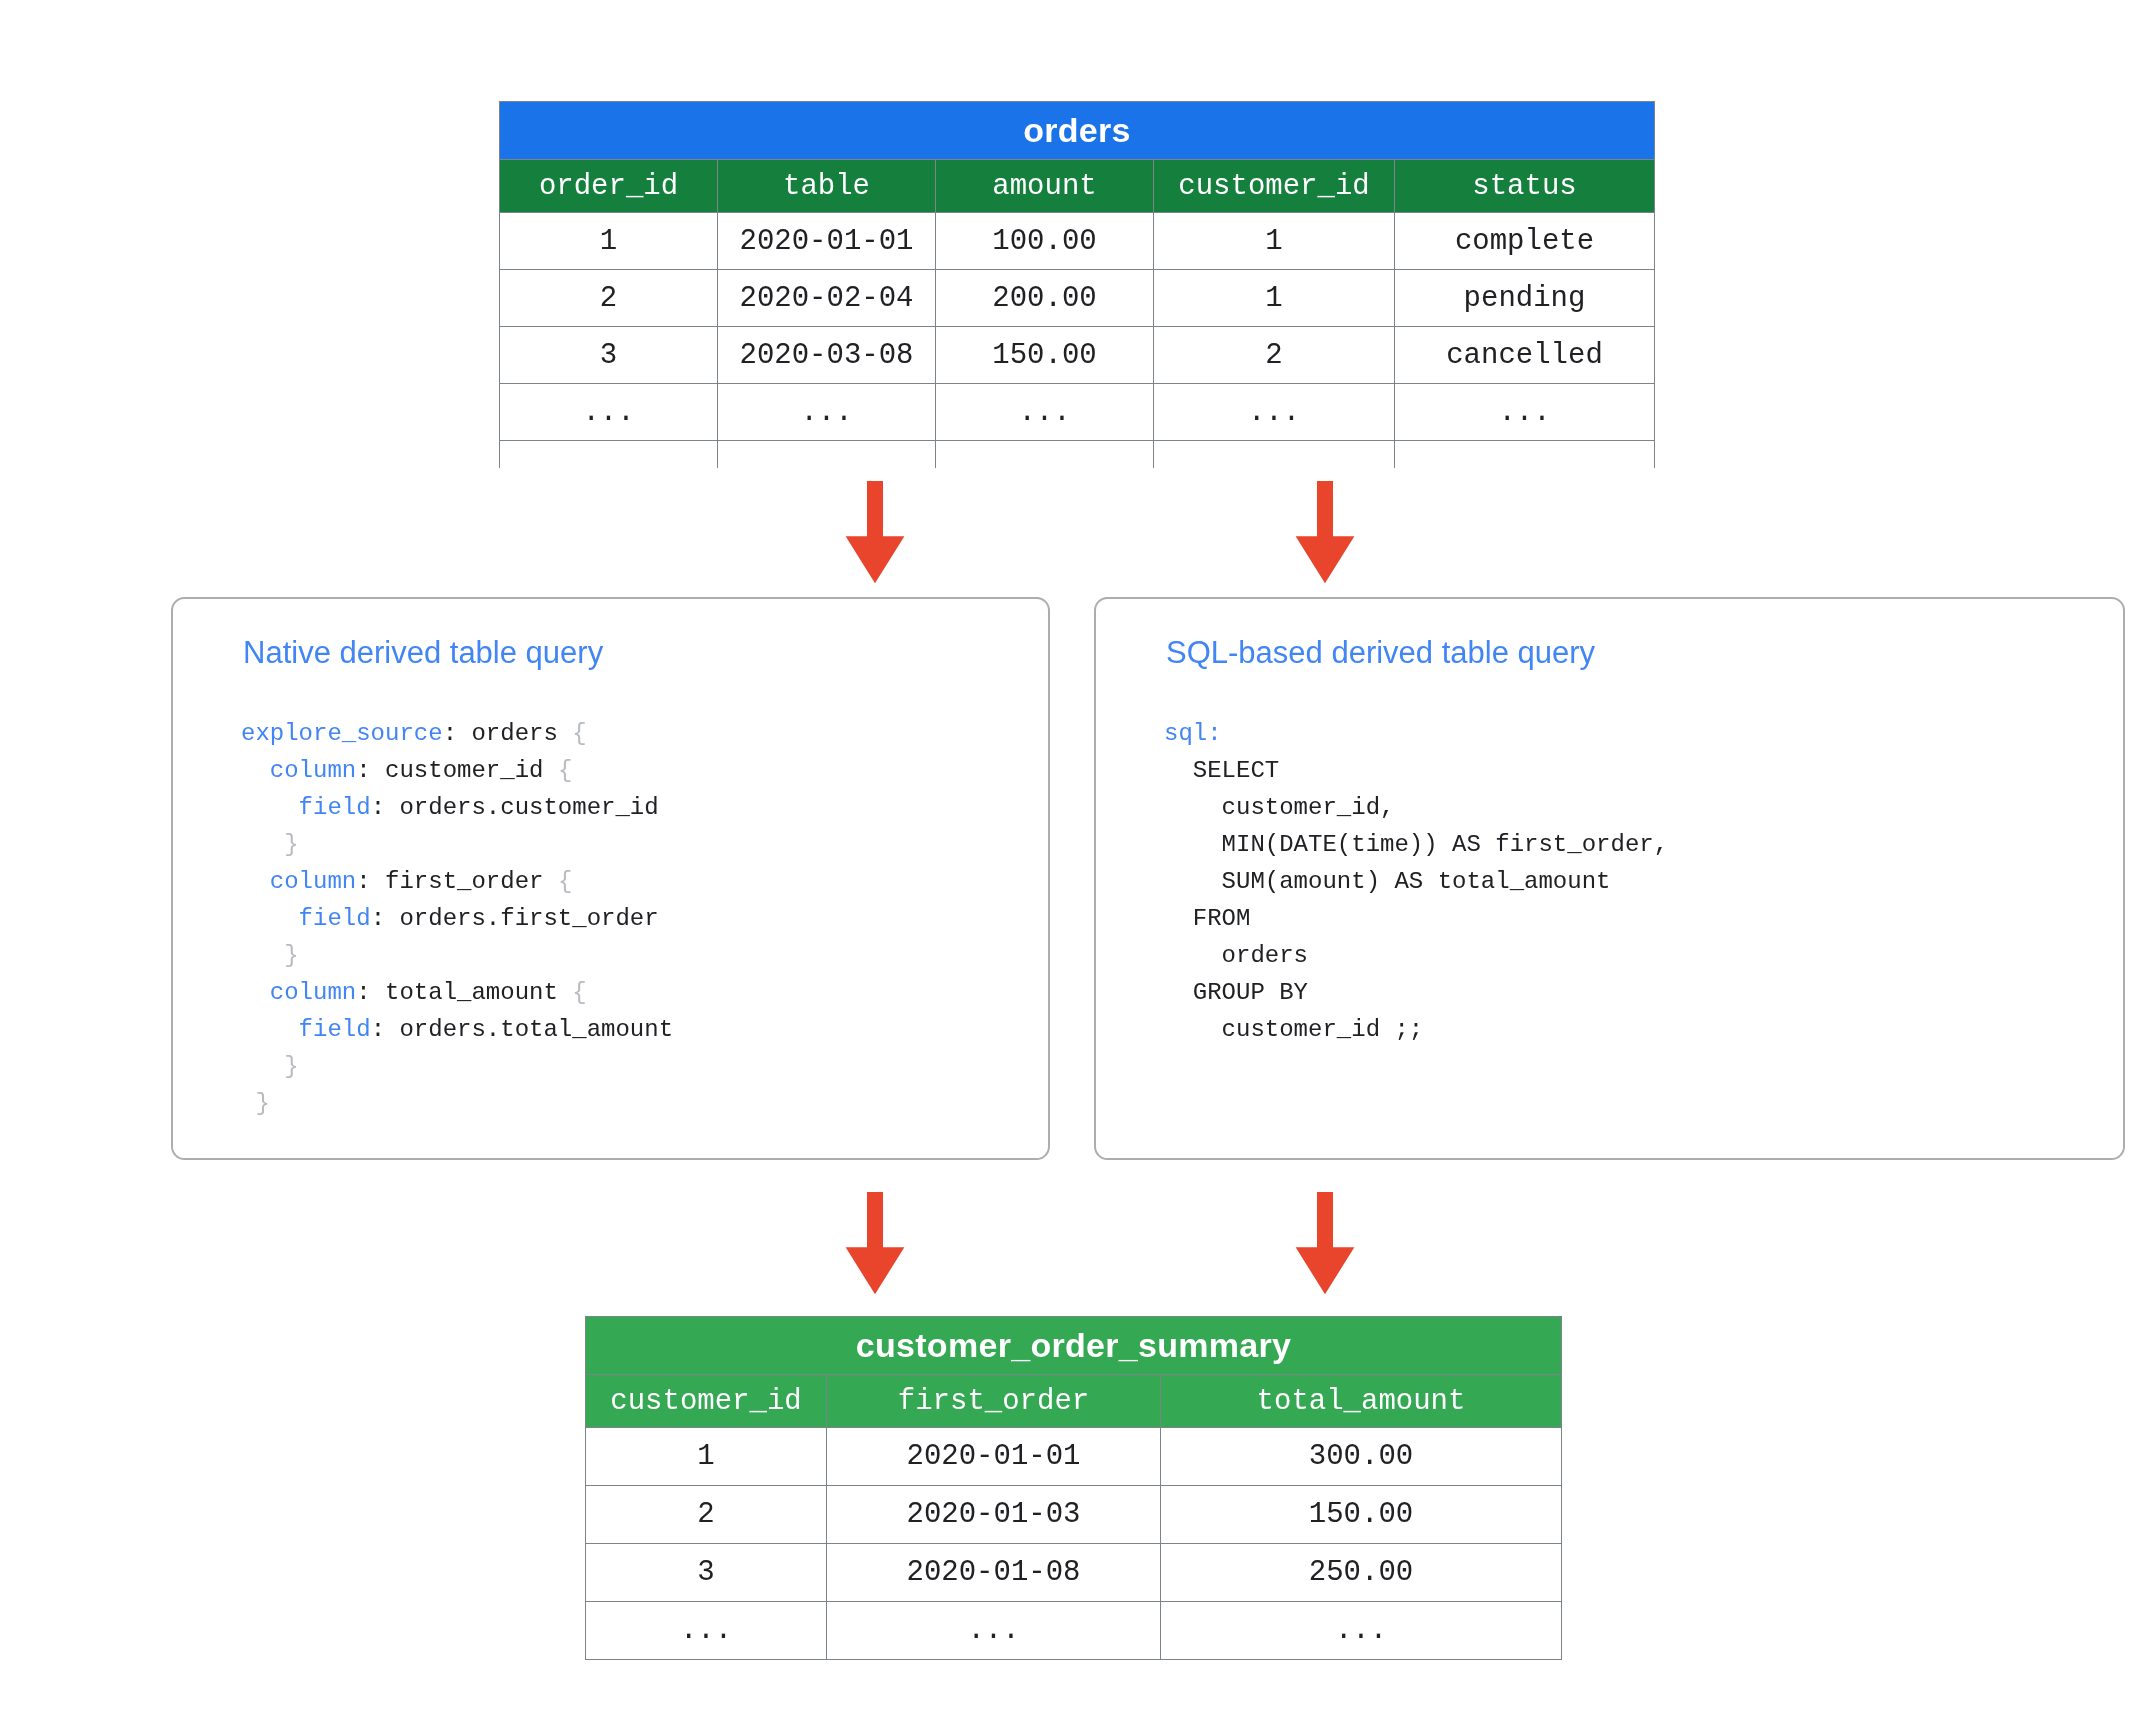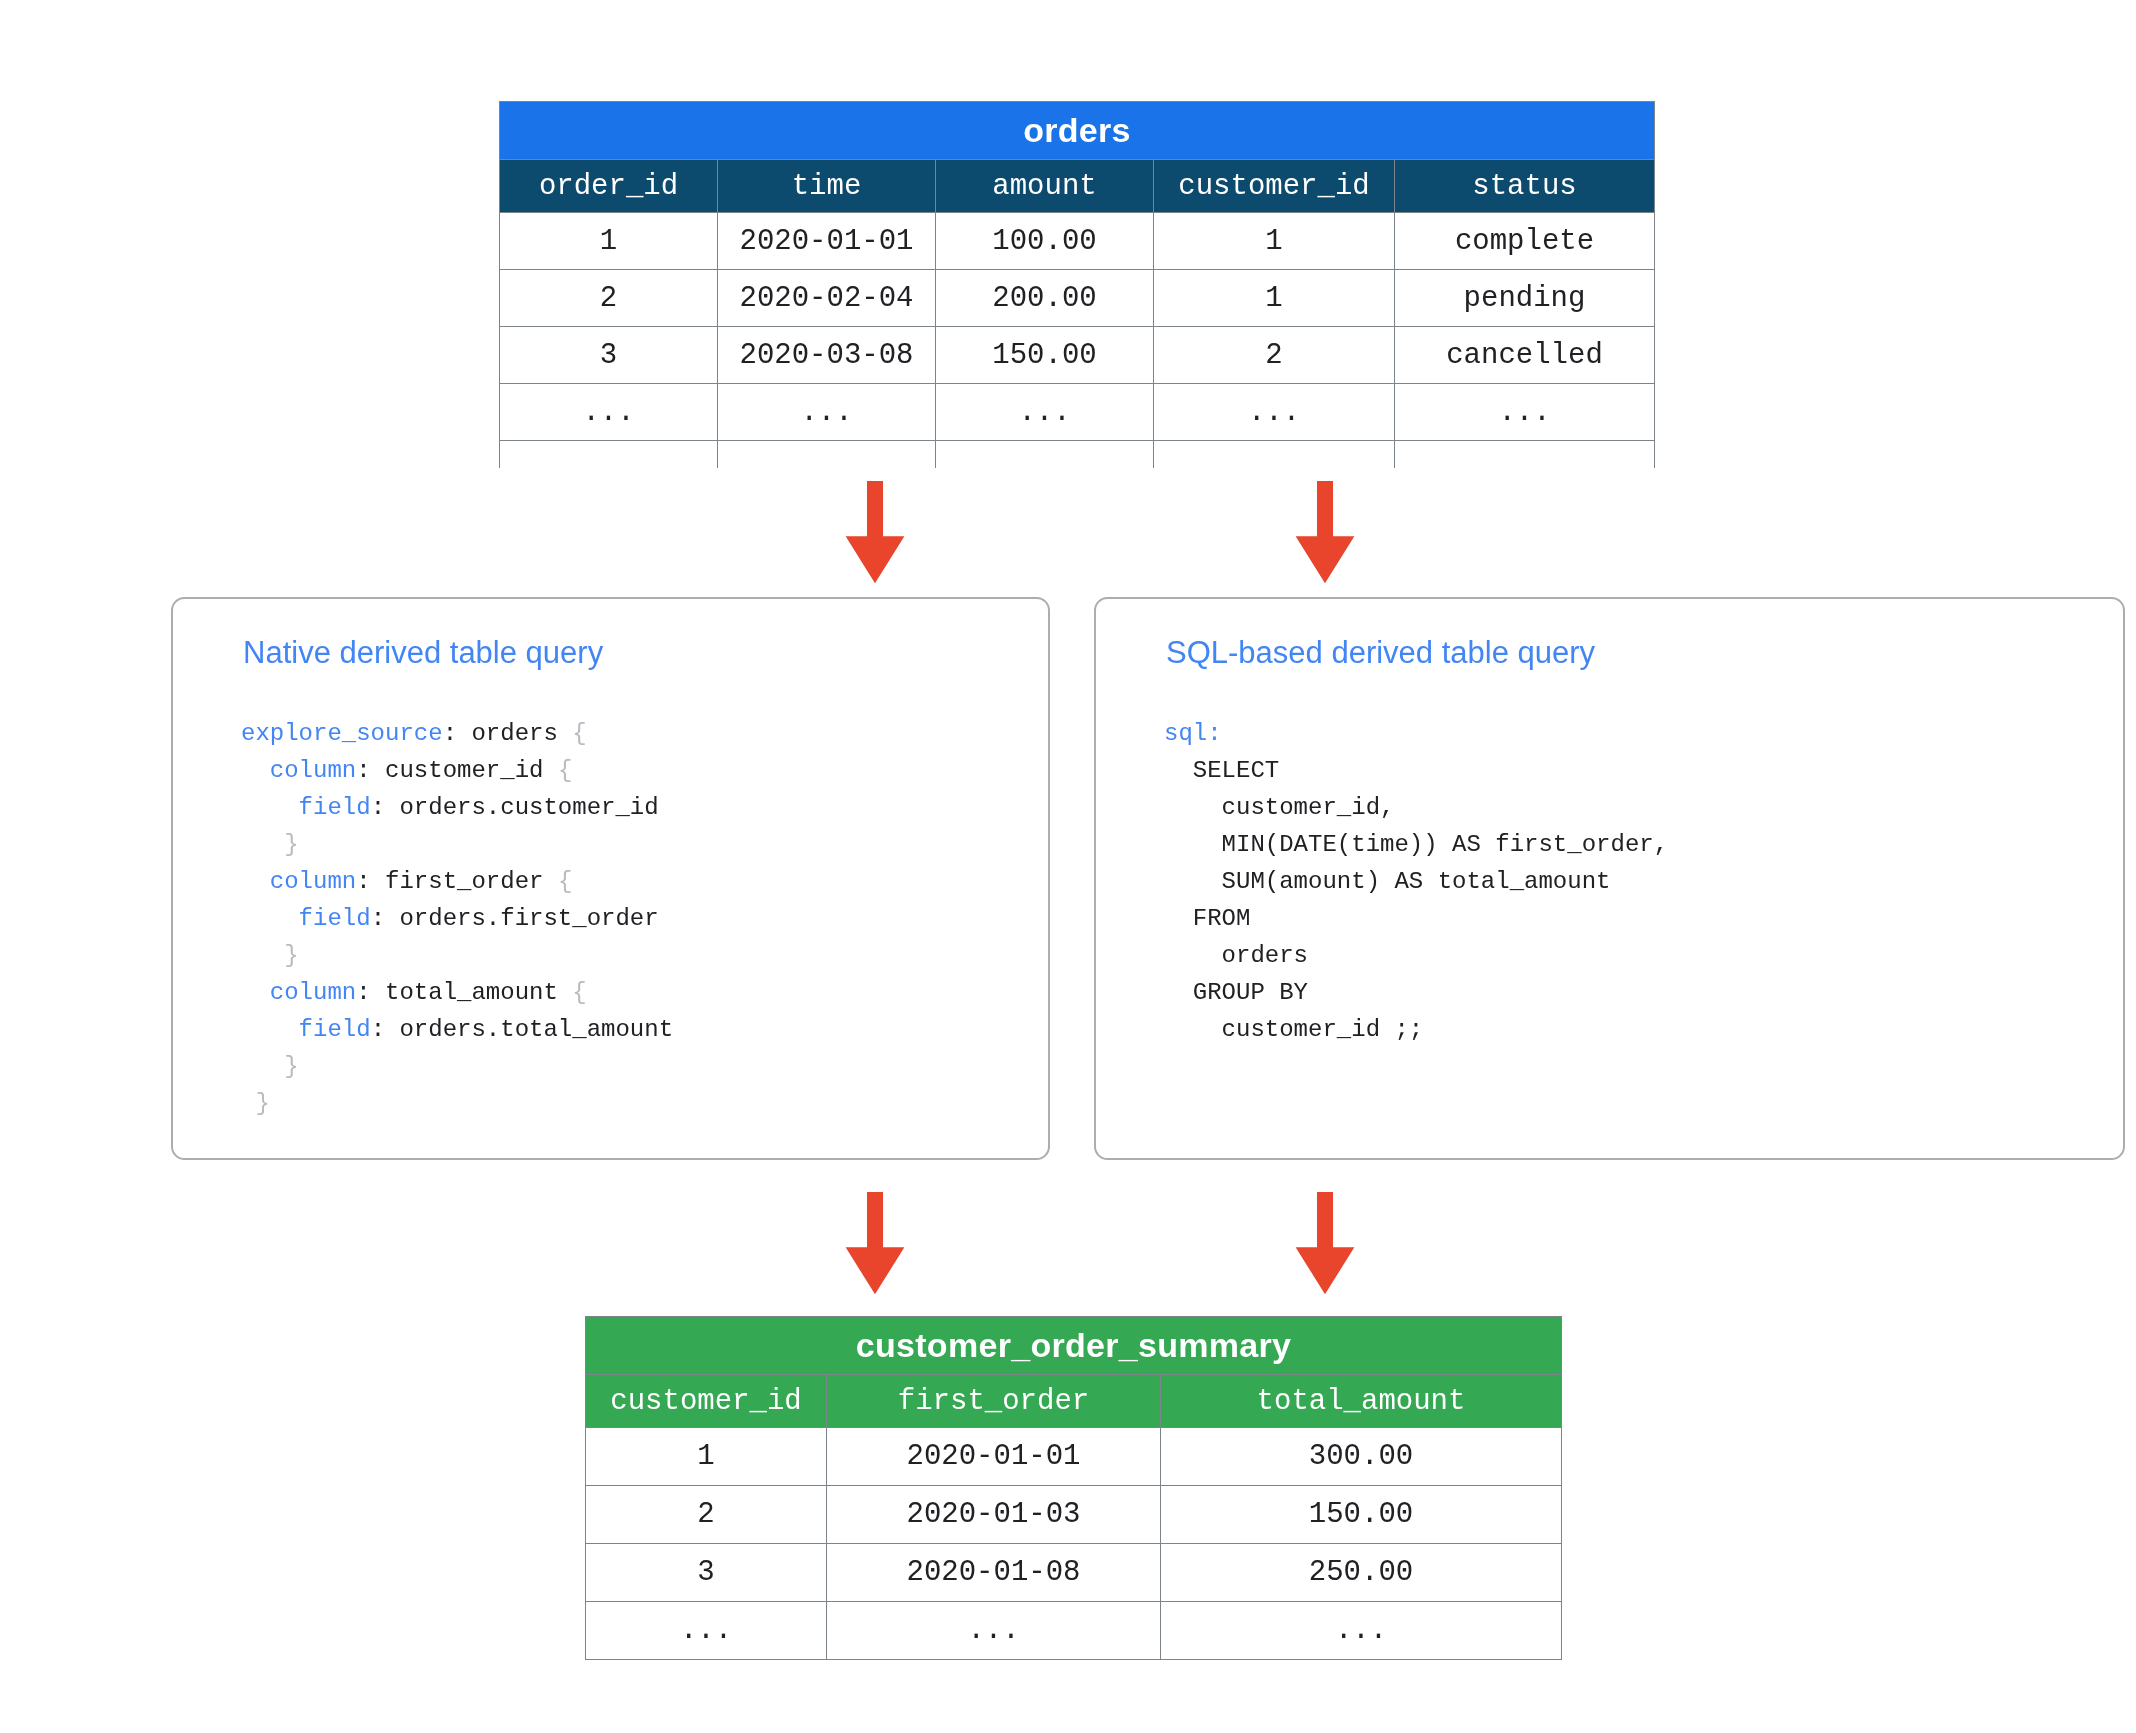--- a/index.html
+++ b/index.html
@@ -46,21 +46,21 @@
     left: 499px;
     top: 101px;
     width: 1156px;
   }
   #orders-table .title-cell {
     background: #1a73e8;
     height: 57px;
     font-size: 34px;
   }
   #orders-table .head-cell {
-    background: #0c4a6e;
+    background: #15803d;
     height: 52px;
     font-size: 29px;
   }
   #orders-table tbody td {
     height: 56px;
     font-size: 29px;
   }
   #orders-table tr.cut td {
     height: 27px;
     border-bottom: none;
@@ -140,21 +140,21 @@
       <col style="width:218px">
     <col style="width:241px">
       <col style="width:260px">
   </colgroup>
   <thead>
     <tr>
       <th class="title-cell" colspan="5">orders</th>
     </tr>
     <tr>
       <th class="head-cell">order_id</th>
-      <th class="head-cell">time</th>
+      <th class="head-cell">table</th>
       <th class="head-cell">amount</th>
       <th class="head-cell">customer_id</th>
       <th class="head-cell">status</th>
     </tr>
   </thead>
   <tbody>
     <tr>
       <td>1</td>
       <td>2020-01-01</td>
       <td>100.00</td>

